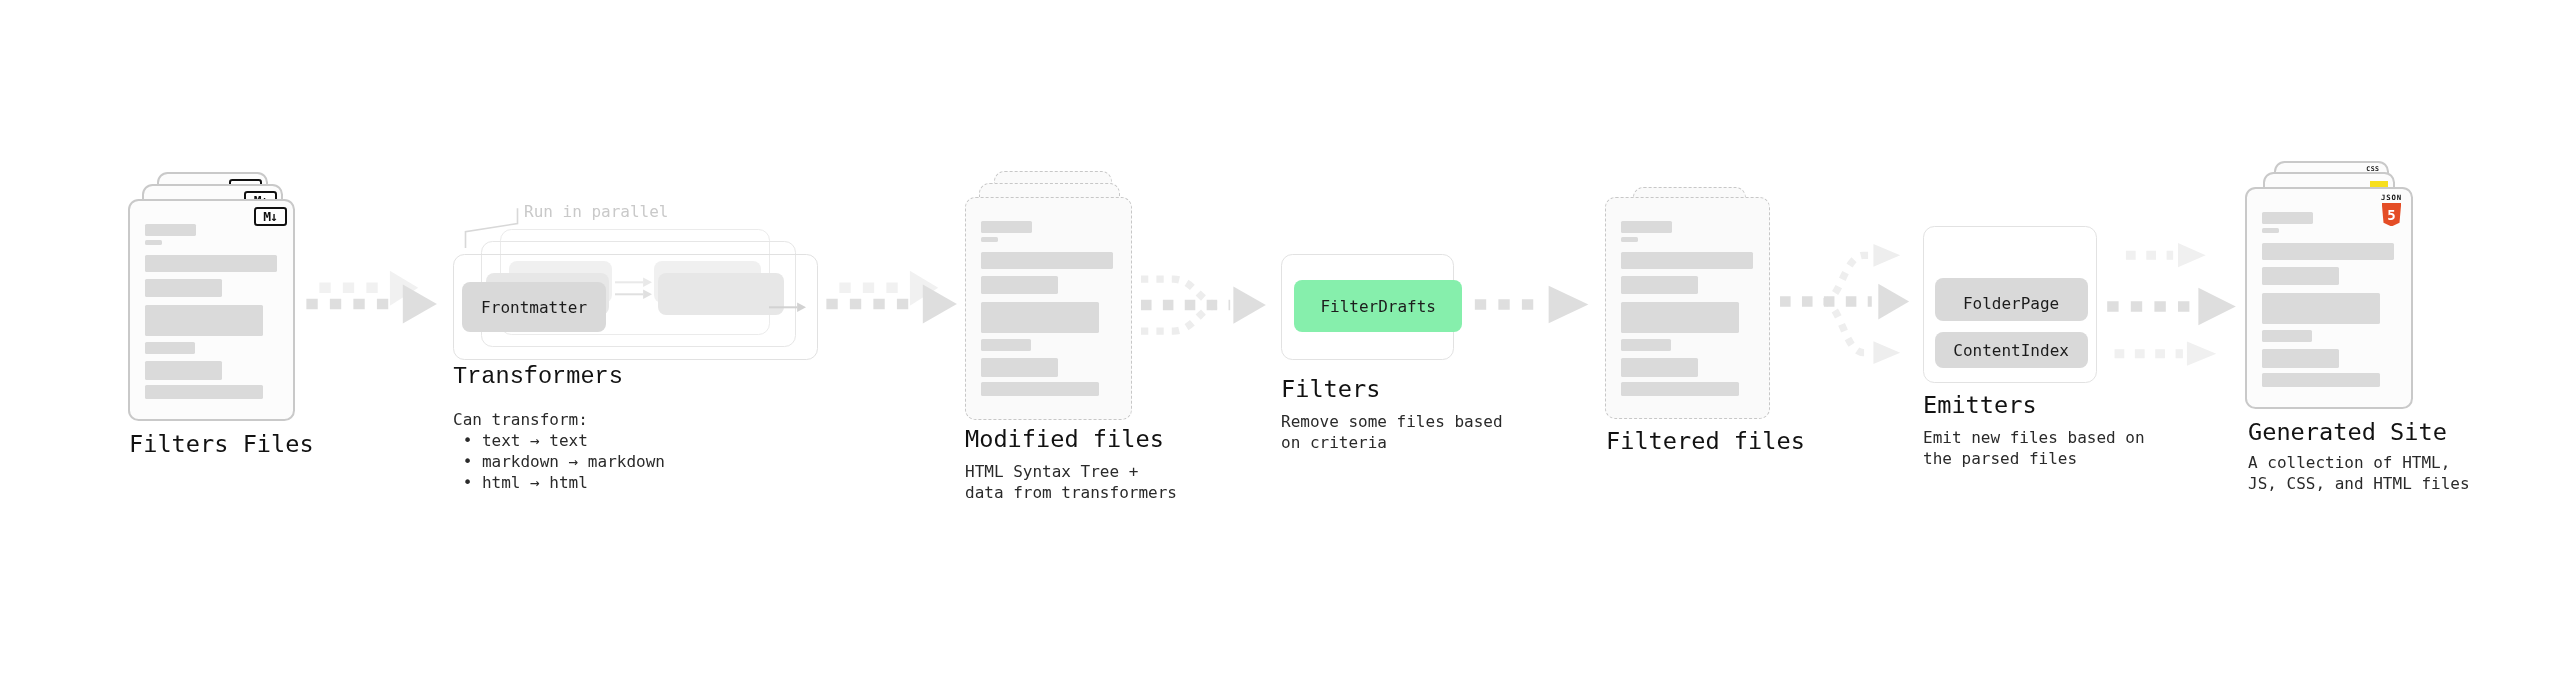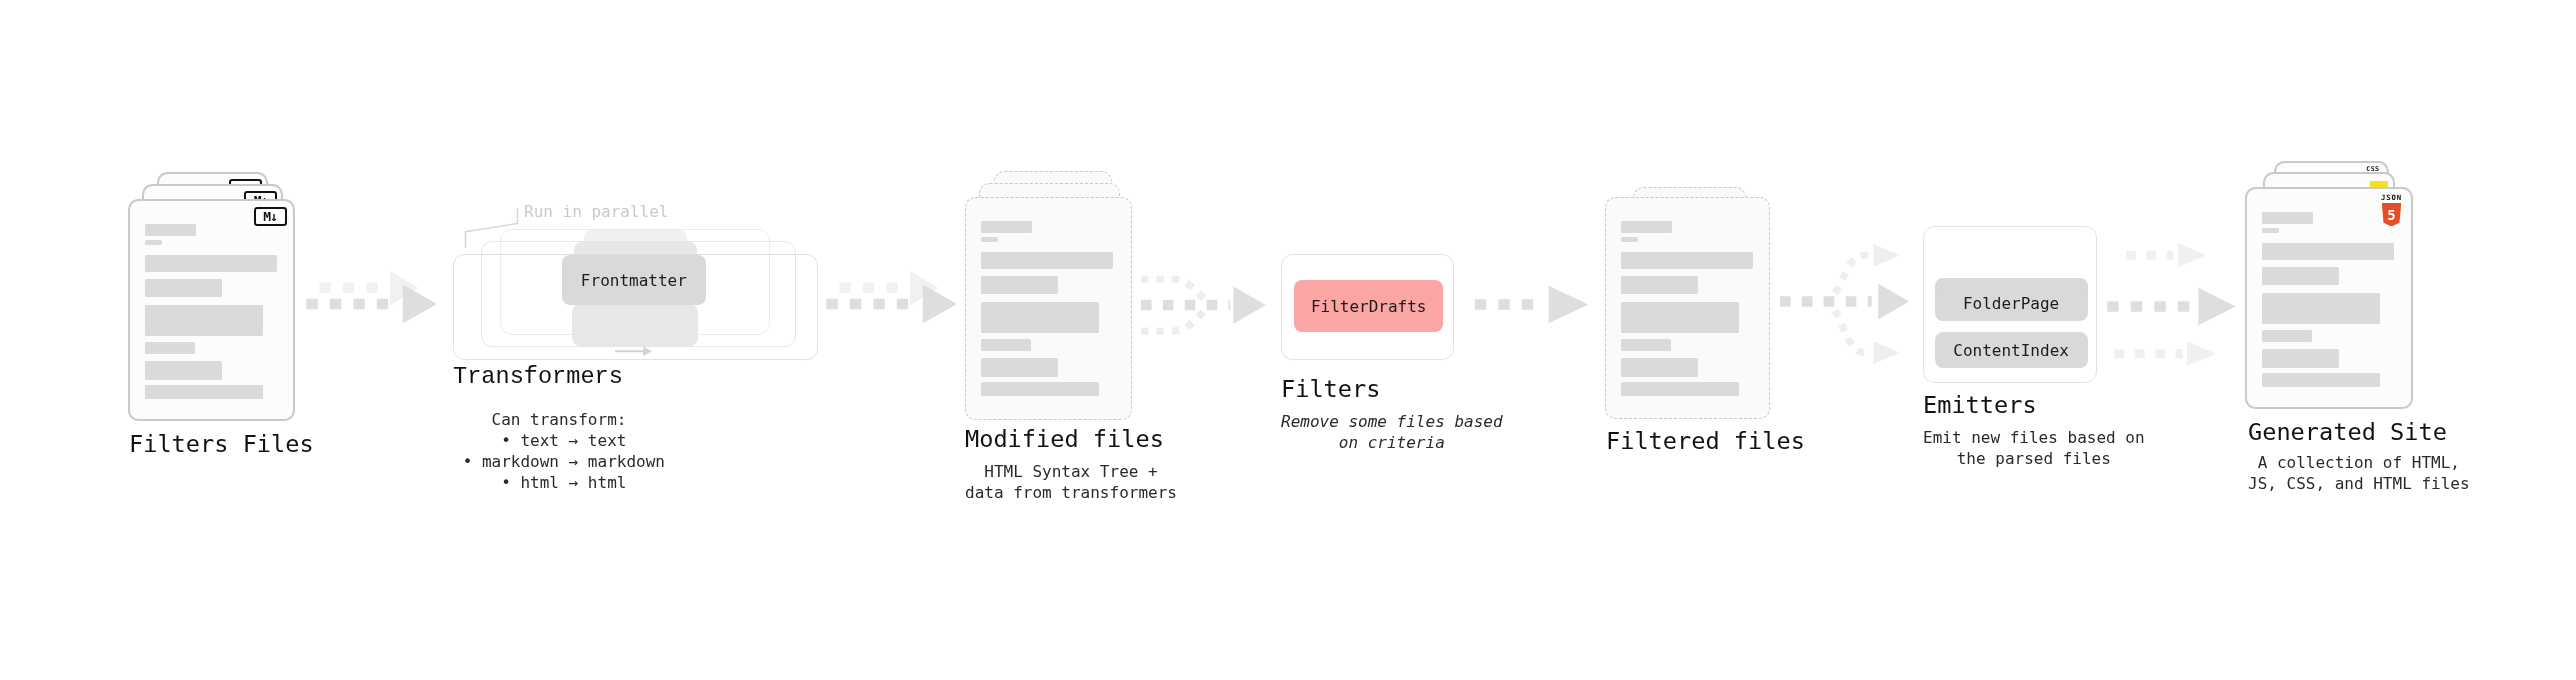--- a/index.html
+++ b/index.html
@@ -7,33 +7,33 @@
        font-family:"DejaVu Sans Mono","Liberation Mono",monospace;}
   #canvas{position:relative;width:2576px;height:681px;background:#ffffff;}
   .file{position:absolute;box-sizing:border-box;background:#fcfcfc;
         border:2px solid #c9c9c9;border-radius:10.6px;}
   .file.dashed{border:1.6px dashed #c7c7c7;background:#fafafa;}
   .bars{position:absolute;left:15.4px;top:23px;}
   .bar{background:#dadada;border-radius:1.6px;}
 
   .title{position:absolute;font-size:23.6px;color:#121212;white-space:pre;}
   .desc{position:absolute;font-size:16px;line-height:21px;color:#2a2a2a;}
-  .desc div{white-space:pre;text-align:center;}
+  .desc div{white-space:pre;}
   .muted-note{position:absolute;font-size:16px;color:#c9c9c9;white-space:pre;}
 
   .panel{position:absolute;box-sizing:border-box;background:#ffffff;
          border:1.6px solid #e2e2e2;border-radius:11.4px;}
   .node-btn{box-sizing:border-box;border-radius:8.1px;display:flex;
             align-items:center;justify-content:center;
             font-size:16px;color:#1c1c1c;}
 
   
   .layer{position:absolute;box-sizing:border-box;border-radius:11.4px;
          border:1.6px solid #e1e1e1;background:transparent;
-         display:flex;align-items:center;justify-content:space-between;flex-direction:column;}
+         display:flex;align-items:center;justify-content:space-between;}
   .layer .ghost{border-radius:8.1px;}
   .layer-back {left:500px;top:229px;width:270px;height:106px;border-color:#ebebeb;
                padding:0 8.1px 0 8.1px;z-index:1;}
   .layer-mid  {left:481px;top:241px;width:315px;height:106px;border-color:#e6e6e6;
                padding:0 10.6px 0 4.1px;z-index:2;}
   .layer-front{left:453px;top:254px;width:365px;height:106px;border-color:#e1e1e1;
                padding:0 11.4px 0 8.1px;z-index:3;}
   .layer-back  .node-btn{height:42px;background:#f0f0f0;}
   .layer-mid   .node-btn{height:42px;background:#e7e7e7;}
   .layer-front .node-btn{height:50px;background:#d9d9d9;}
@@ -164,24 +164,24 @@
 
   <svg style="left:1136px;top:267px;" width="134" height="77" viewBox="0 0 165 95">
     <path d="M6 15 H46 C72 15 80 47 102 47" stroke="#ededed" stroke-width="9" stroke-dasharray="9 10" fill="none"></path>
     <path d="M6 79 H46 C72 79 80 47 102 47" stroke="#ededed" stroke-width="9" stroke-dasharray="9 10" fill="none"></path>
     <line x1="6" y1="47" x2="116" y2="47" stroke="#dedede" stroke-width="13" stroke-dasharray="13 14"></line>
     <polygon points="120,24 120,70 160,47" fill="#dedede"></polygon>
   </svg>
 
   <div>
     <div class="panel" style="left:1281px;top:254px;width:173px;height:106px;">
-      <div class="node-btn" style="position:absolute;left:12.2px;top:25px;width:149px;height:52px;background:#fca5a5;">FilterDrafts</div>
+      <div class="node-btn" style="position:absolute;left:12.2px;top:25px;width:168px;height:52px;background:#86efac;">FilterDrafts</div>
     </div>
     <div class="title" style="left:1281px;top:375px;">Filters</div>
-    <div class="desc" style="left:1281px;top:411px;font-style:italic;">
+    <div class="desc" style="left:1281px;top:411px;">
       <div>Remove some files based</div>
       <div>on criteria</div>
     </div>
   </div>
 
   <svg style="left:1468px;top:268px;" width="124" height="73" viewBox="0 0 152 90">
     <line x1="8" y1="45" x2="94" y2="45" stroke="#dedede" stroke-width="13" stroke-dasharray="14 15"></line>
     <polygon points="99,22 99,68 148,45" fill="#dedede"></polygon>
   </svg>
 

